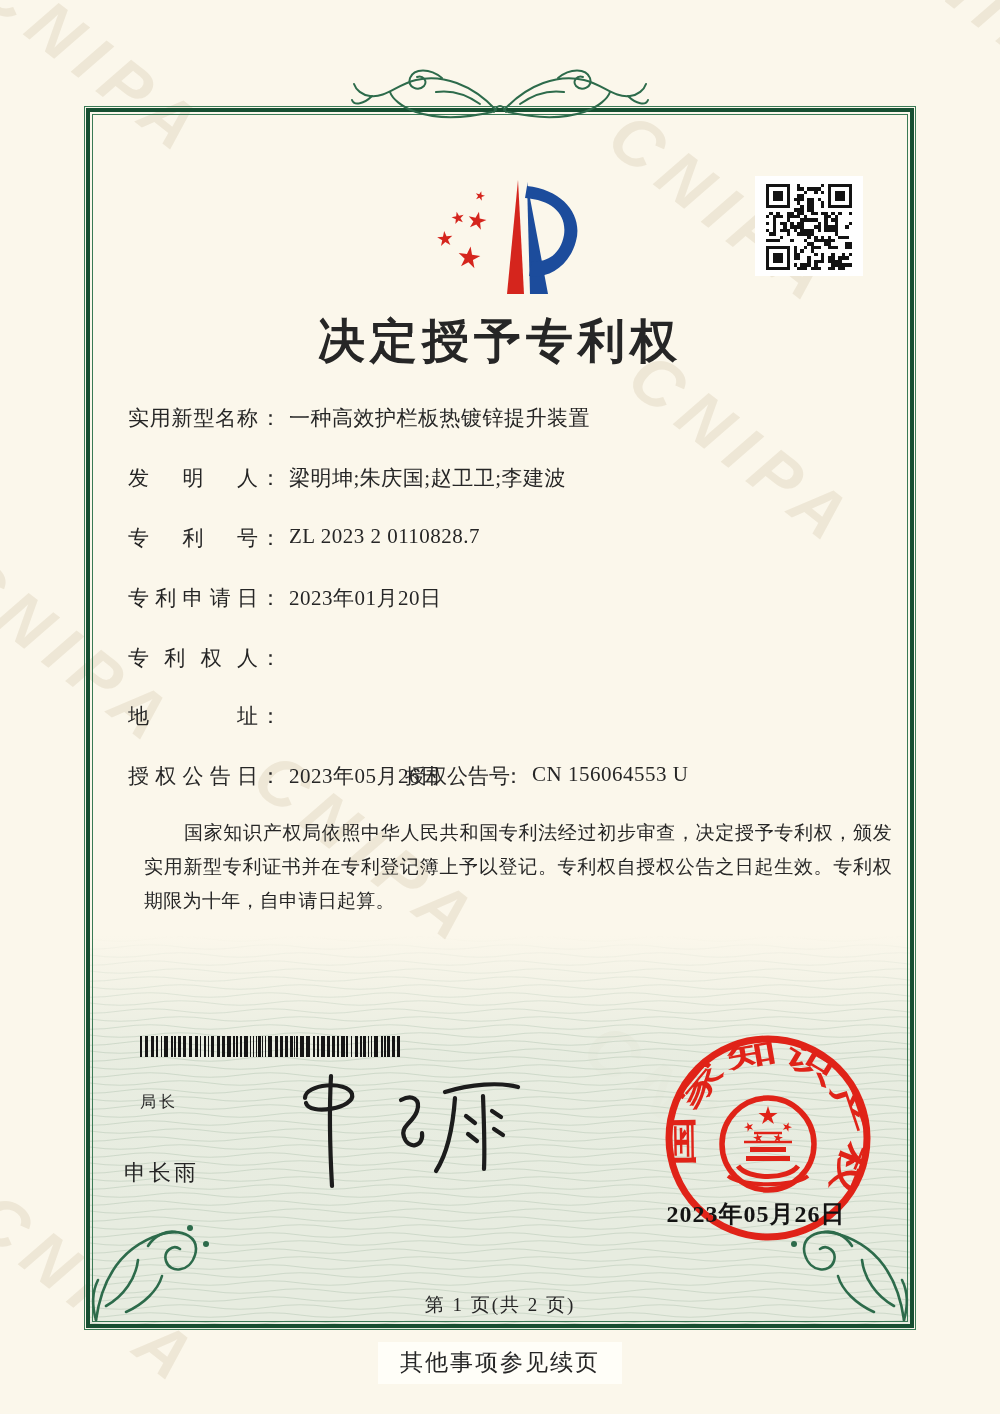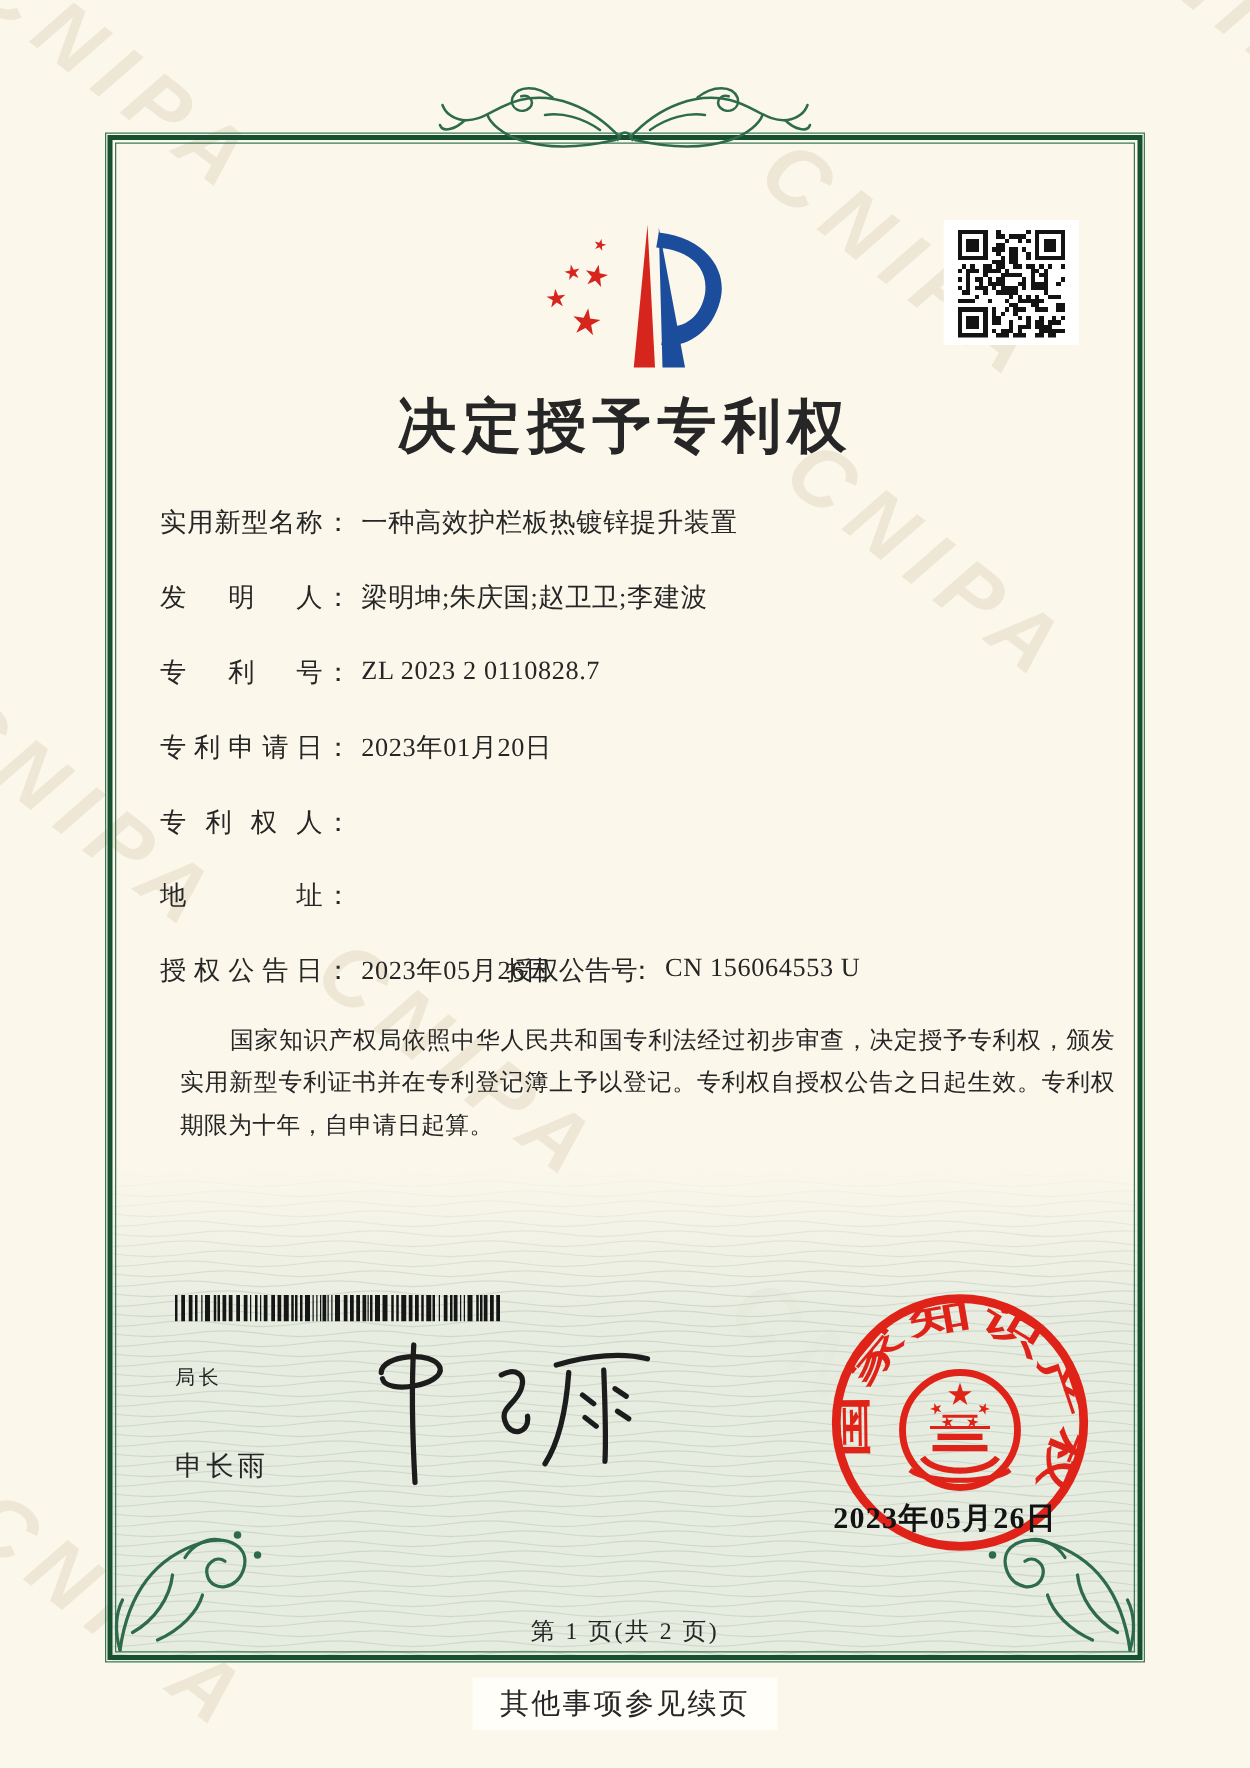--- a/index.html
+++ b/index.html
@@ -33,21 +33,21 @@
   .jlabel2{display:flex;justify-content:space-between;width:96px;flex:none;}
   .colon{flex:none;padding:0 8px 0 2px;}
   .val{letter-spacing:.5px;text-align:right;}
   .addrval{white-space:pre-line;width:548px;line-height:32px;}
   .para{position:absolute;left:144px;width:748px;font-size:19px;line-height:34px;
         text-indent:40px;letter-spacing:.3px;text-align:justify;}
   .barcode{position:absolute;left:140px;top:1036px;width:266px;height:21px;font-size:0;}
   .barcode i{display:inline-block;height:100%;background:#151515;}
   .sig-title{position:absolute;left:140px;top:1092px;font-family:"Liberation Sans","DejaVu Sans",sans-serif;
              font-size:16px;letter-spacing:3px;}
-  .sig-name{position:absolute;left:140px;top:1158px;font-family:"Liberation Sans","DejaVu Sans",sans-serif;
+  .sig-name{position:absolute;left:124px;top:1158px;font-family:"Liberation Sans","DejaVu Sans",sans-serif;
             font-size:22px;letter-spacing:3px;}
   .signature{position:absolute;left:285px;top:1072px;}
   .sealwrap{position:absolute;left:662px;top:1032px;}
   .seal-date{position:absolute;left:650px;top:1198px;width:212px;text-align:center;font-size:24px;
              color:#131313;letter-spacing:1px;font-weight:bold;font-family:"Liberation Serif",serif;}
   .pageinfo{position:absolute;left:0;top:1292px;width:100%;text-align:center;font-size:19px;letter-spacing:2px;}
   .notebox{position:absolute;left:378px;top:1342px;width:244px;height:42px;background:#fffef8;
            text-align:center;line-height:42px;font-size:23px;letter-spacing:2px;}
 </style>
 </head>

